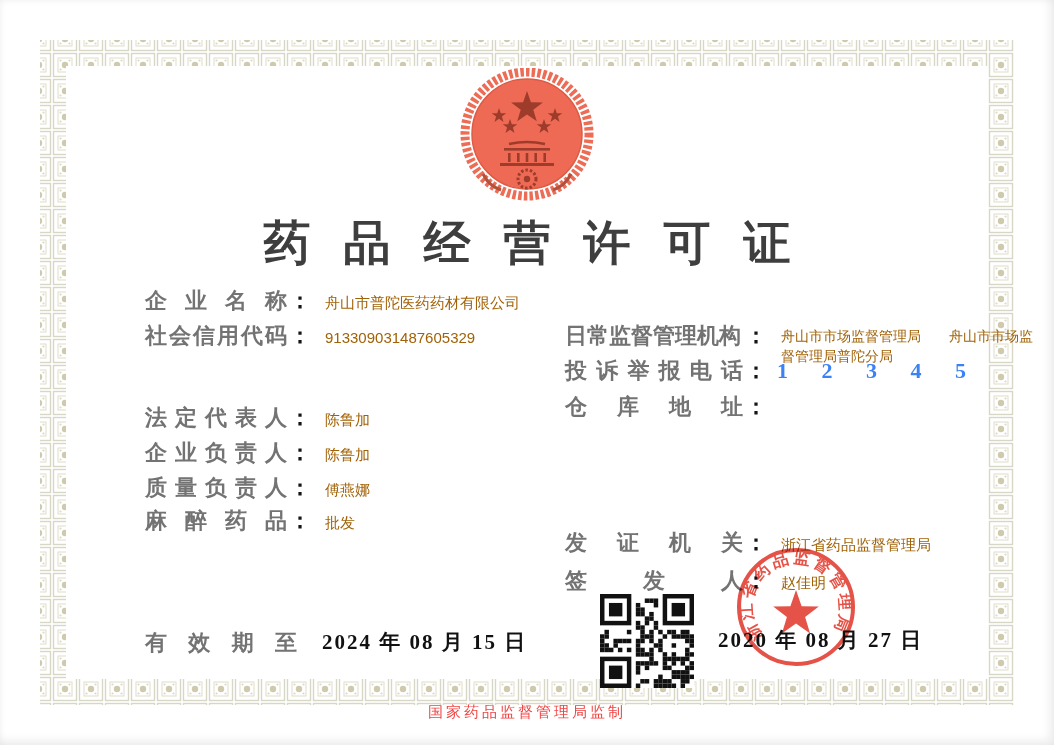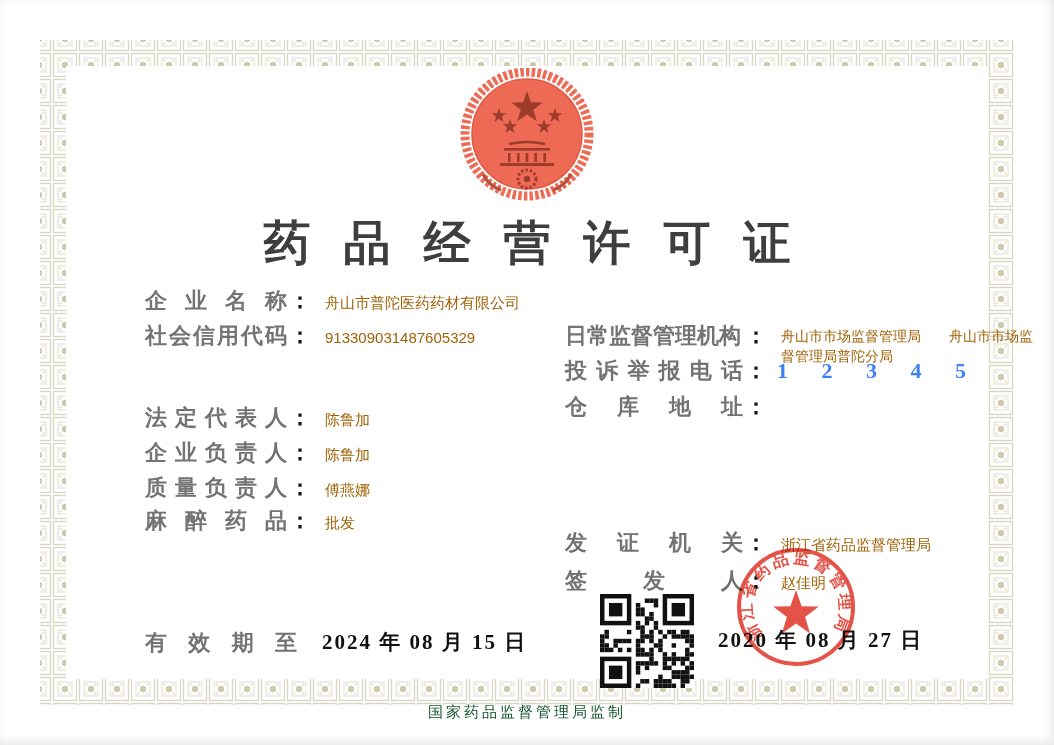--- a/index.html
+++ b/index.html
@@ -33,21 +33,21 @@
   .big-digits{font-family:"Liberation Serif","DejaVu Serif",serif;font-size:22px;font-weight:bold;letter-spacing:14px;color:#3b82f6;margin-left:10px;}
   .block-text{
     position:absolute;font-family:"Liberation Sans","DejaVu Sans",sans-serif;
     font-size:14.5px;color:#222;line-height:1.7;white-space:normal;
   }
   .date-str{font-family:"Liberation Serif","DejaVu Serif",serif;font-size:21px;font-weight:bold;color:#111;letter-spacing:2px;}
   .valid-date{margin-left:25px;}
   .issue-date{position:absolute;left:718px;top:626px;}
   .footer-note{
     position:absolute;left:0;top:703px;width:100%;text-align:center;
-    font-size:15px;color:#14532d;letter-spacing:3px;
+    font-size:15px;color:#ef4444;letter-spacing:3px;
   }
   .qr{position:absolute;left:600px;top:594px;}
   .seal{position:absolute;left:728px;top:540px;opacity:.88;mix-blend-mode:multiply;}
 </style>
 </head>
 <body>
 
 <div class="page">
 
   <svg class="border-frame" width="1054" height="745">

